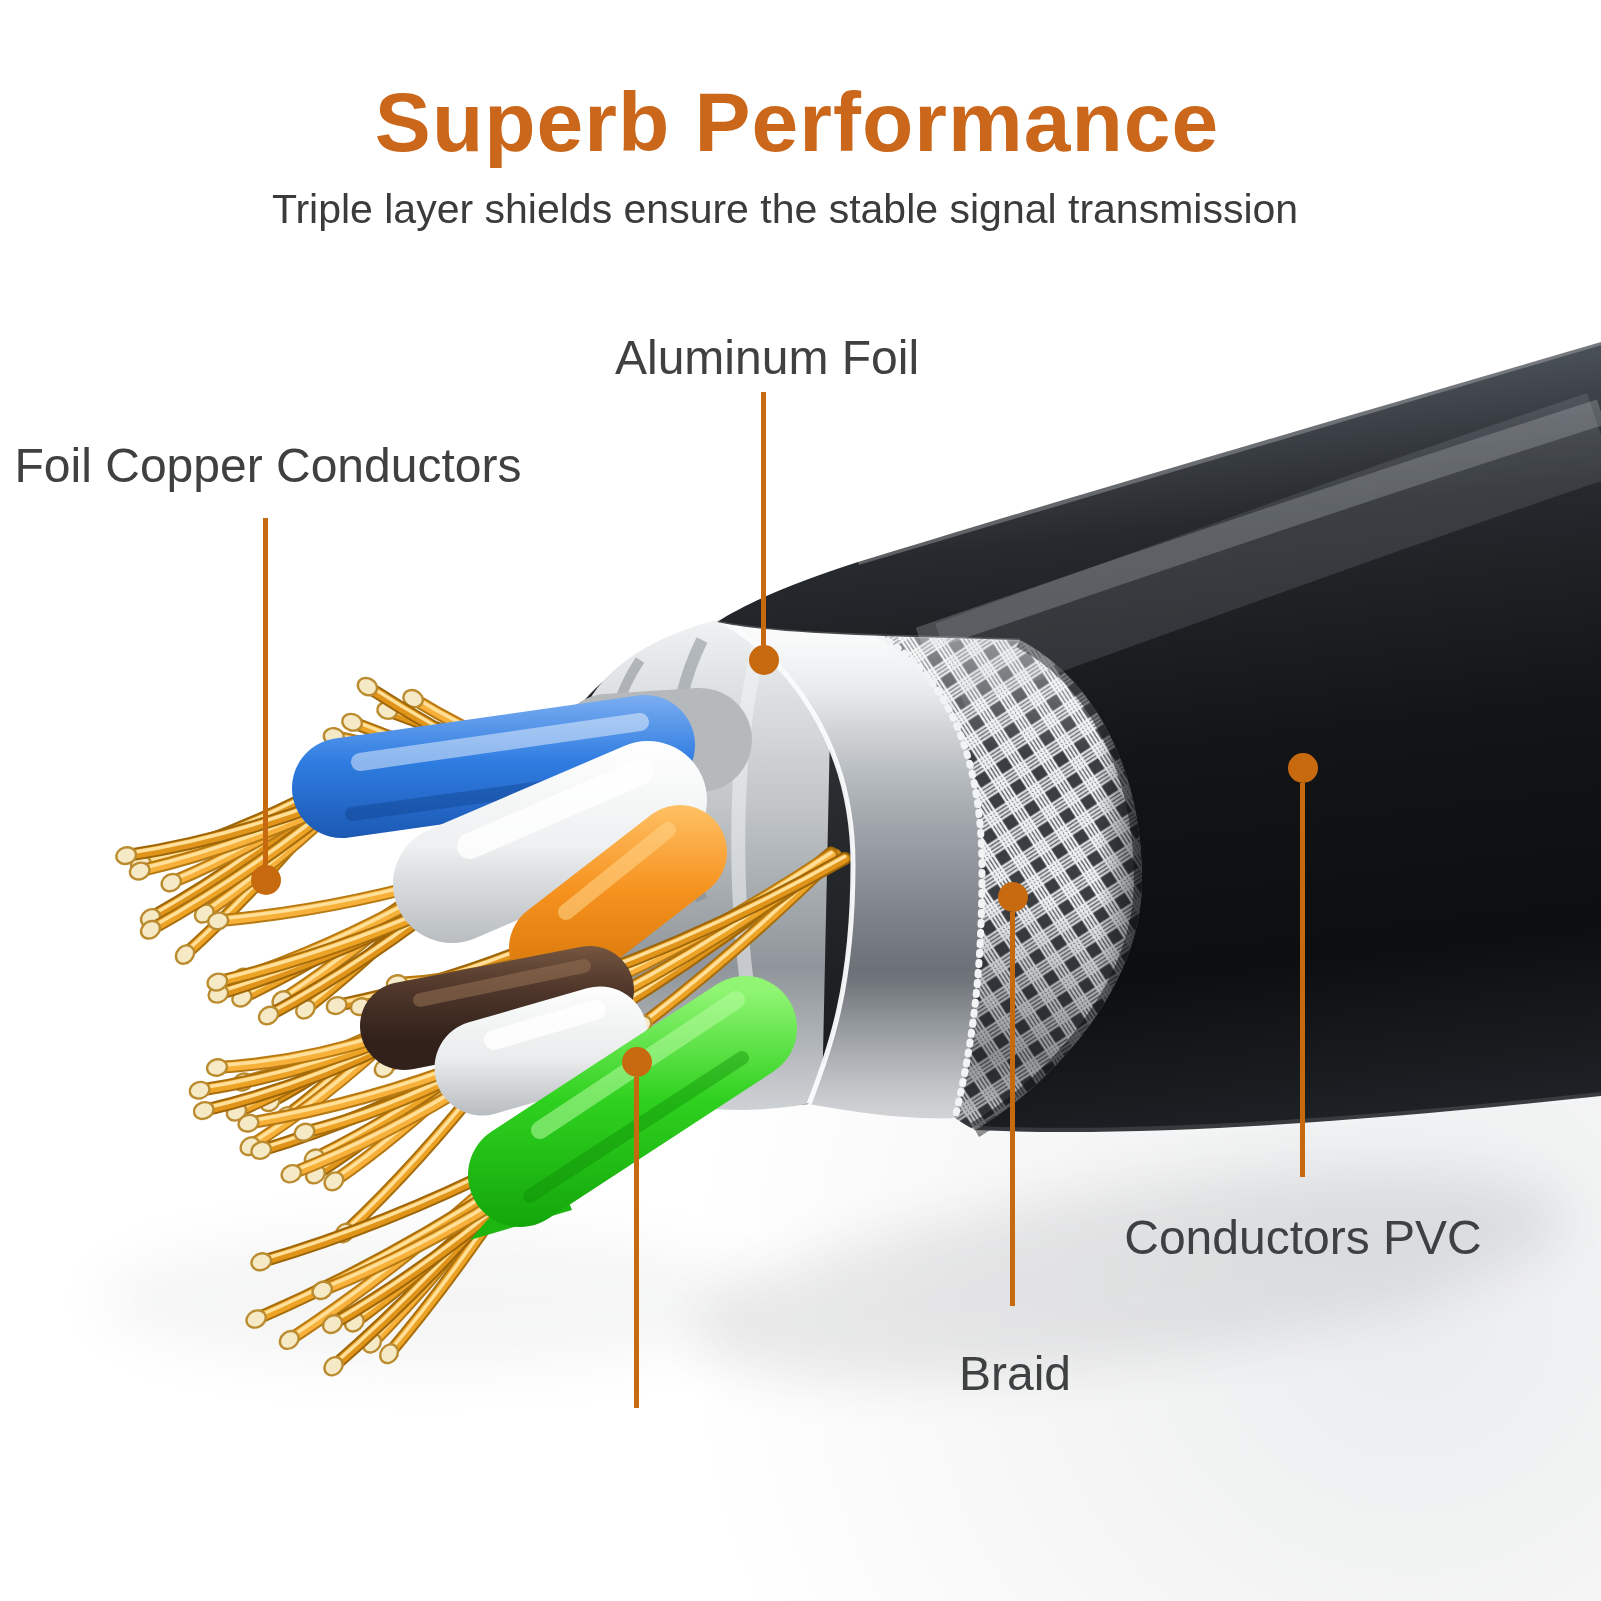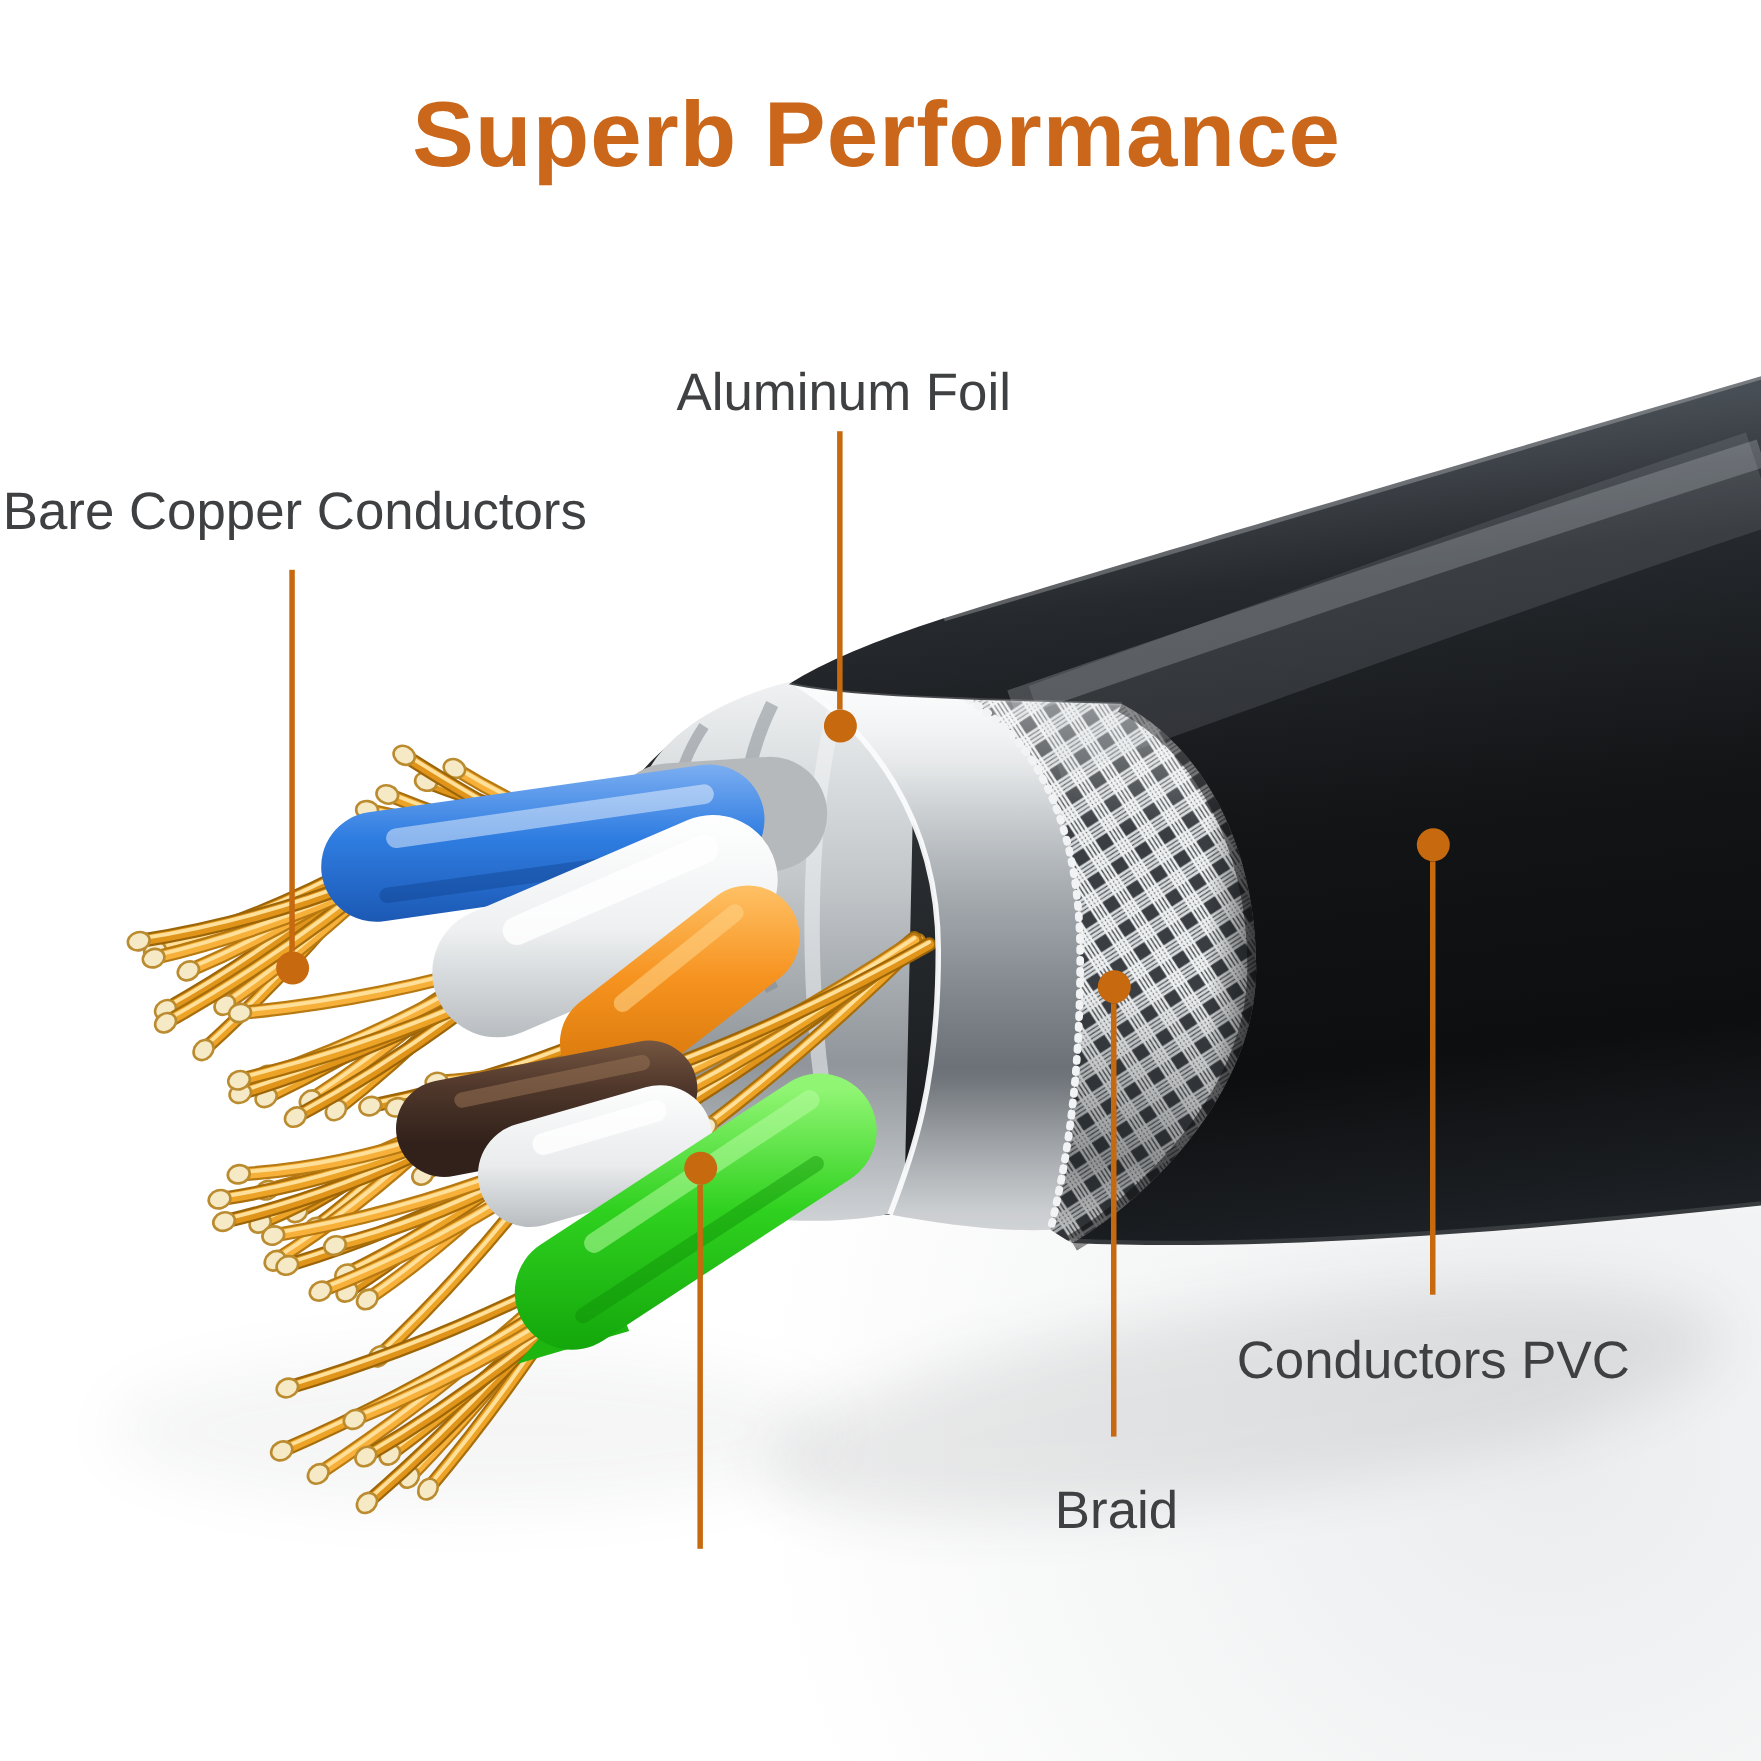--- a/index.html
+++ b/index.html
@@ -436,22 +436,23 @@
       <path d="M 1601 342 C 1320 424 1040 506 858 562 C 796 582 748 602 717 622 C 772 634 880 636 1020 640 C 1090 676 1142 764 1142 880 C 1142 996 1040 1092 975 1130 C 1150 1138 1380 1120 1601 1096 Z" fill="url(#jacketG)"></path>
       <path d="M 1601 342 C 1320 424 1040 506 858 562" stroke="#ffffff" stroke-width="6" fill="none" opacity="0.25"></path>
       <path d="M 950 665 C 1200 575 1420 495 1601 435" stroke="#bcc4cb" stroke-width="88" fill="none" opacity="0.14"></path>
       <path d="M 920 640 C 1180 550 1420 470 1601 412" stroke="#dde2e6" stroke-width="26" fill="none" opacity="0.22"></path>
       <path d="M 975 1130 C 1150 1138 1380 1120 1601 1096" stroke="#ffffff" stroke-width="8" fill="none" opacity="0.12"></path>
       <path d="M 717 622 C 772 634 880 636 1020 640" stroke="#ffffff" stroke-width="3" fill="none" opacity="0.18"></path>
     </g>
   </svg>
 
   <div class="title">Superb Performance</div>
-
-  <div class="co-label" style="left:268px;top:438px;">Bare Copper Conductors</div>
+  <div class="subtitle">Triple layer shields ensure the stable signal transmission</div>
+
+  <div class="co-label" style="left:268px;top:438px;">Foil Copper Conductors</div>
   <div class="co-line" style="left:263px;top:518px;height:347px;"></div>
   <div class="co-dot" style="left:251px;top:865px;"></div>
 
   <div class="co-label" style="left:767px;top:330px;">Aluminum Foil</div>
   <div class="co-line" style="left:761px;top:392px;height:253px;"></div>
   <div class="co-dot" style="left:749px;top:645px;"></div>
 
   <div class="co-dot" style="left:998px;top:882px;"></div>
   <div class="co-line" style="left:1010px;top:912px;height:394px;"></div>
   <div class="co-label" style="left:1015px;top:1346px;">Braid</div>

